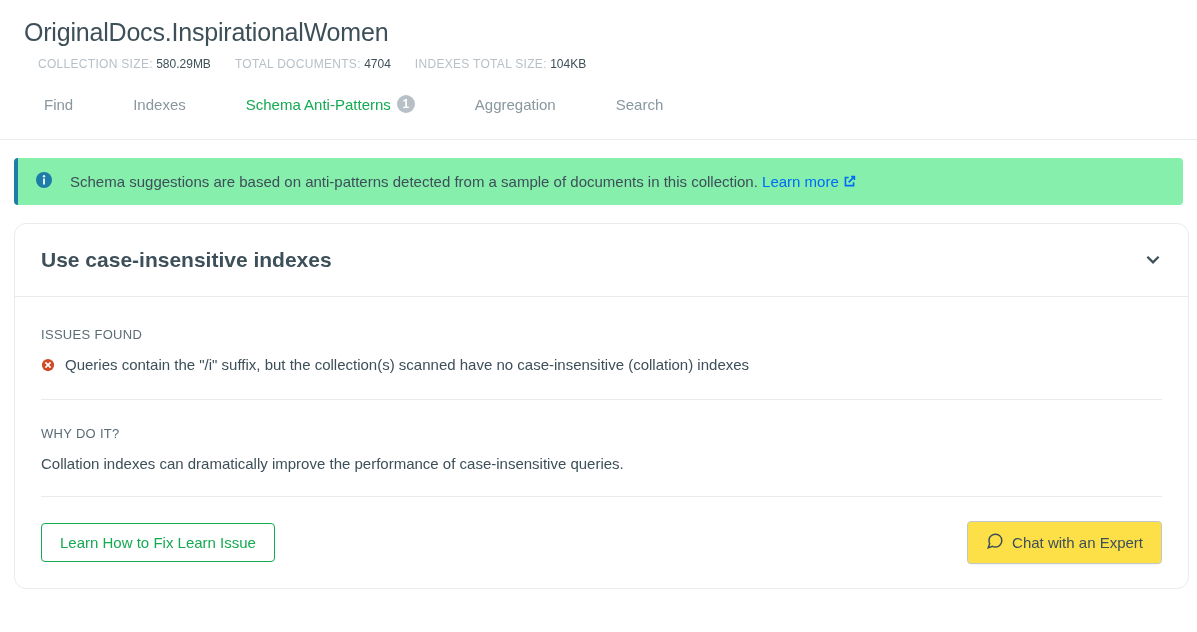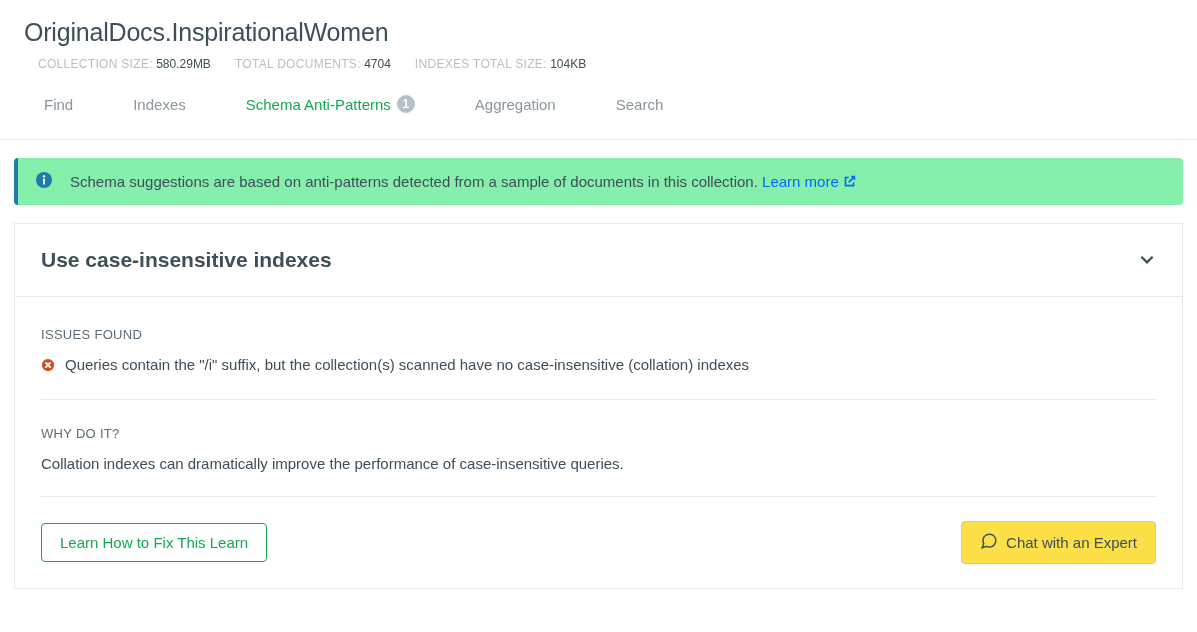--- a/index.html
+++ b/index.html
@@ -71,23 +71,23 @@
   flex-shrink: 0;
 }
 .alert-text { color: #3d4f58; }
 .learn-link {
   color: #016bf8;
   text-decoration: none;
   cursor: pointer;
 }
 .ext-icon { color: #016bf8; }
 .card {
-  margin: 0 14px 14px 14px;
+  margin: 0 8px 14px 14px;
   border: 1px solid #e8edeb;
-  border-radius: 0;
+  border-radius: 12px;
 }
 .card-header {
   display: flex;
   justify-content: space-between;
   align-items: center;
   padding: 24px 26px;
   border-bottom: 1px solid #e8edeb;
   cursor: pointer;
 }
 .card-title {
@@ -222,21 +222,21 @@
         </span>
         <span>Queries contain the "/i" suffix, but the collection(s) scanned have no case-insensitive (collation) indexes</span>
       </div>
 
       <div class="why-section">
         <div class="section-label">WHY DO IT?</div>
         <div class="why-text">Collation indexes can dramatically improve the performance of case-insensitive queries.</div>
       </div>
 
       <div class="actions">
-        <button class="btn btn-outline-green">Learn How to Fix This Learn</button>
+        <button class="btn btn-outline-green">Learn How to Fix Learn Issue</button>
         <button class="btn btn-gray">
           <span>
             <svg width="18" height="18" viewBox="0 0 24 24" fill="none" stroke="currentColor" stroke-width="2">
                 <path d="M21 11.5a8.38 8.38 0 0 1-.9 3.8 8.5 8.5 0 0 1-7.6 4.7 8.38 8.38 0 0 1-3.8-.9L3 21l1.9-5.7a8.38 8.38 0 0 1-.9-3.8 8.5 8.5 0 0 1 4.7-7.6 8.38 8.38 0 0 1 3.8-.9h.5a8.48 8.48 0 0 1 8 8v.5z"></path>
               </svg>
           </span>
           <span>Chat with an Expert</span>
         </button>
       </div>
     </div>

